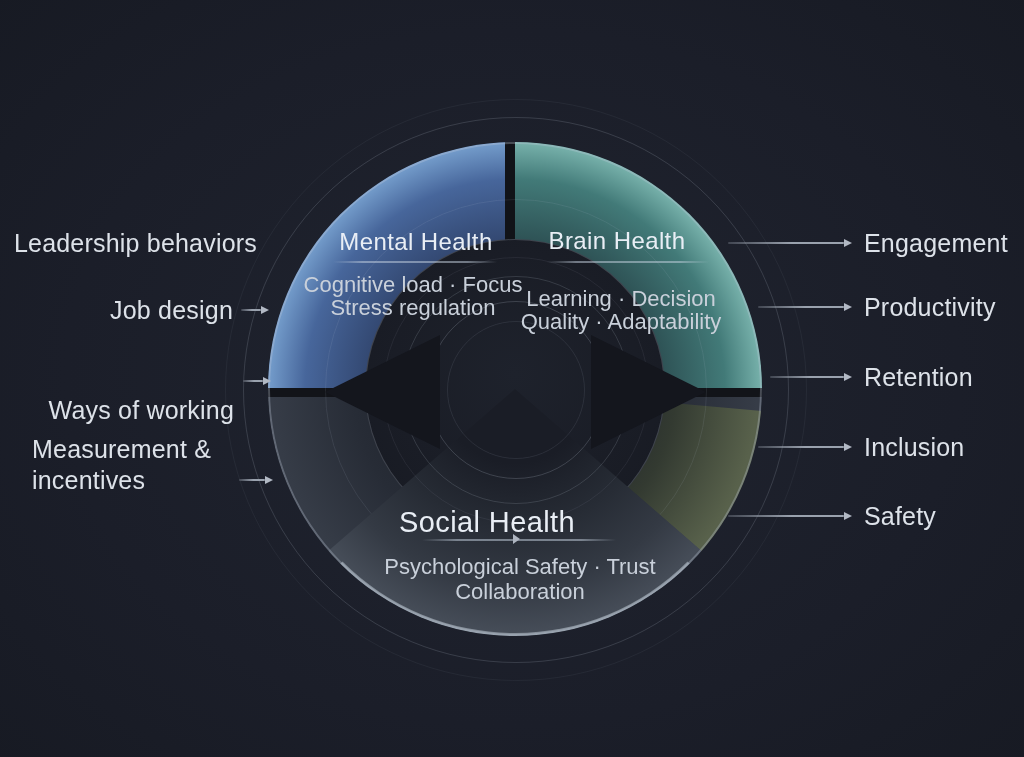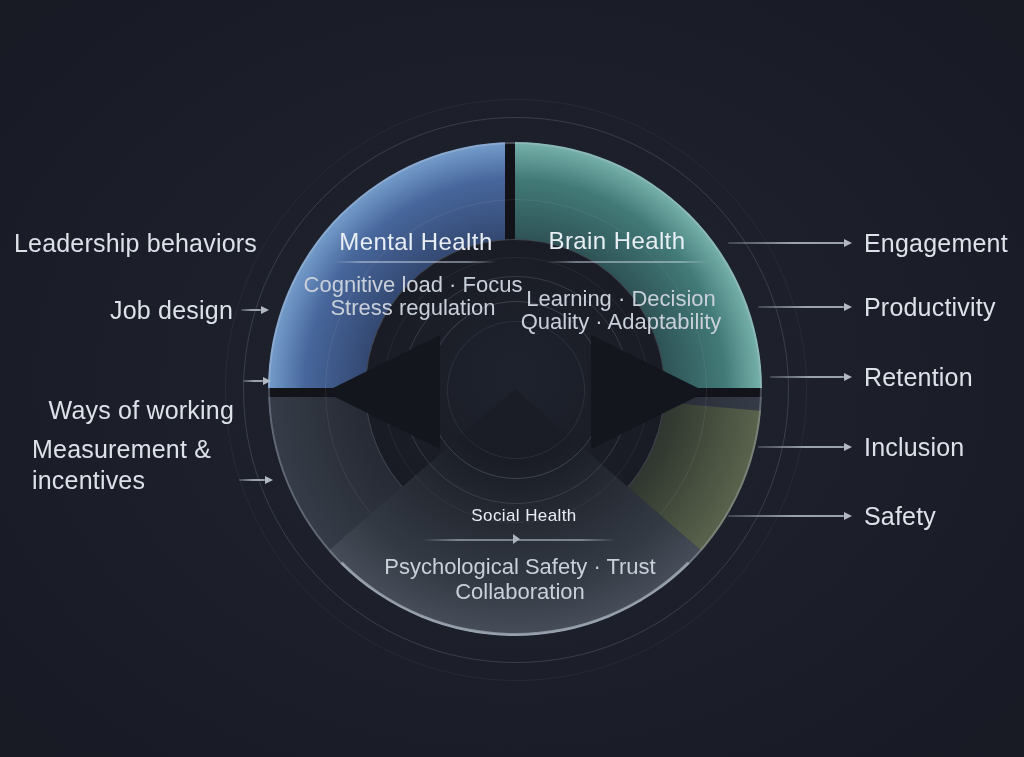--- a/index.html
+++ b/index.html
@@ -57,21 +57,21 @@
     background:linear-gradient(90deg,rgba(200,212,226,0),rgba(200,212,226,.5) 18%,rgba(200,212,226,.5) 82%,rgba(200,212,226,0));}
   #mental-title{left:416px;top:228px;}
   #mental-hr{left:333px;top:261px;width:164px;}
   #mental-sub{left:413px;top:273px;}
   #brain-title{left:617px;top:227px;}
   #brain-hr{left:547px;top:261px;width:162px;}
   #brain-sub{left:621px;top:287px;}
   #center-text{position:absolute;left:516px;top:373px;transform:translateX(-50%);
     font-size:25px;font-weight:600;line-height:31px;color:#eef2f7;text-align:center;
     letter-spacing:.3px;white-space:nowrap;}
-  #social-title{left:524px;top:506px;font-size:17px;text-align:right;}
+  #social-title{left:487px;top:506px;font-size:29px;text-align:right;}
   #social-hr{left:422px;top:539px;width:194px;}
   #social-arrowhead{position:absolute;left:513px;top:534px;width:0;height:0;
     border-left:7px solid #aeb5c0;border-top:5px solid transparent;border-bottom:5px solid transparent;}
   #social-sub{left:520px;top:554px;line-height:25px;}
   
   .side-label{position:absolute;font-size:25px;line-height:27px;color:#dde2e9;
     letter-spacing:.2px;white-space:nowrap;}
   #in1{right:767px;top:230px;}
   #in2{right:791px;top:297px;}
   #in3{right:790px;top:367px;margin-top:30px;}

